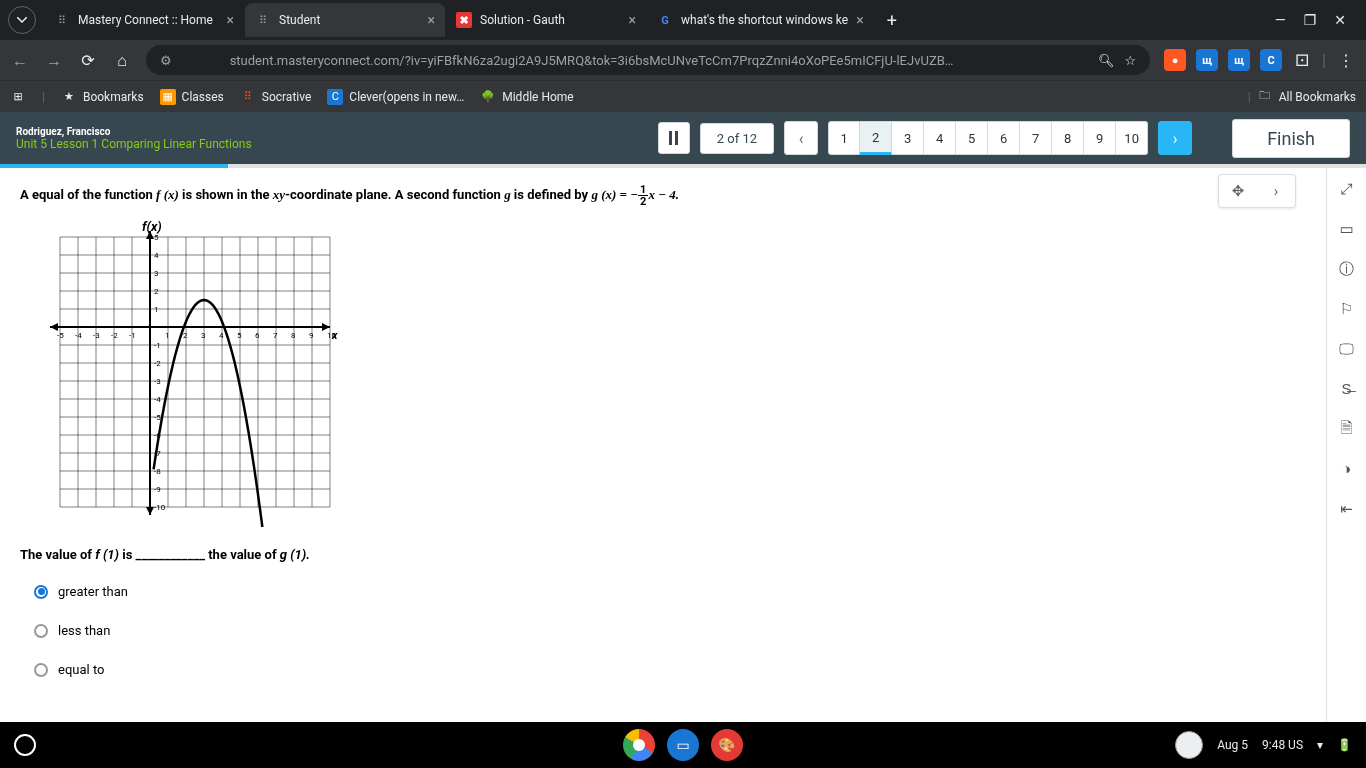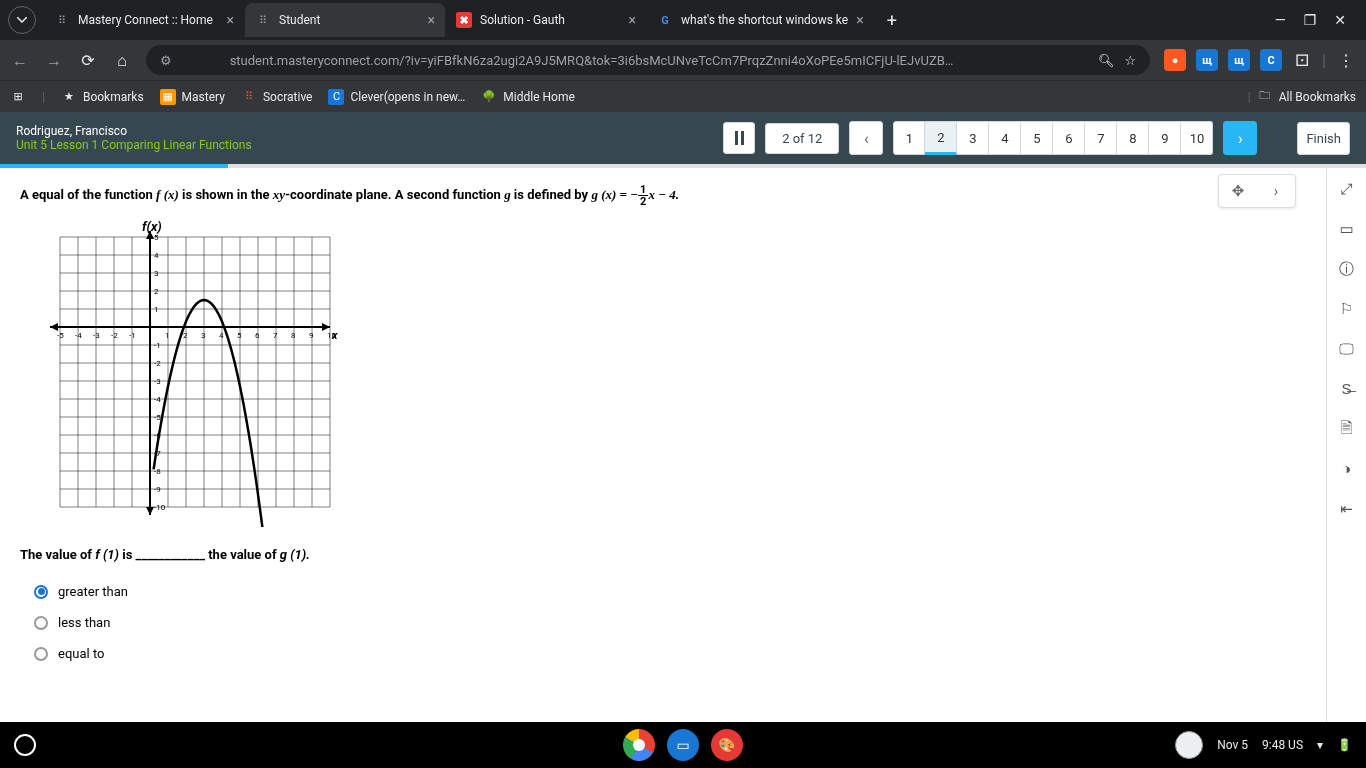--- a/index.html
+++ b/index.html
@@ -27,53 +27,53 @@
 .ext-icon { width: 22px; height: 22px; border-radius: 4px; display: flex; align-items: center; justify-content: center; color: white; font-size: 11px; font-weight: bold; cursor: pointer; }
 
 .bookmarks-bar { height: 32px; background: #35363a; display: flex; align-items: center; padding: 0 10px; gap: 16px; font-size: 12px; color: #e8eaed; border-top: 1px solid #2a2b2e; }
 .bm-item { display: flex; align-items: center; gap: 6px; cursor: pointer; }
 .bm-icon { width: 16px; height: 16px; display: flex; align-items: center; justify-content: center; font-size: 11px; border-radius: 2px; }
 .bm-right { margin-left: auto; display: flex; align-items: center; gap: 6px; }
 
 
 .app-header { height: 52px; background: #37474f; display: flex; align-items: center; padding: 0 16px; color: #fff; }
 .student-block { display: flex; flex-direction: column; }
-.student-name { font-size: 12px; font-weight: 400; }
+.student-name { font-size: 10px; font-weight: 700; }
 .lesson-name { font-size: 12px; color: #84cc16; }
 .header-center { margin-left: auto; display: flex; align-items: center; gap: 10px; }
 .pause-btn { width: 32px; height: 32px; border: 1px solid #cfd8dc; background: #fff; border-radius: 3px; display: flex; align-items: center; justify-content: center; cursor: pointer; }
 .pause-lines { display: flex; gap: 3px; }
 .pause-lines span { width: 3px; height: 14px; background: #37474f; }
 .progress-label { color: #37474f; background: #fff; border: 1px solid #cfd8dc; border-radius: 3px; padding: 7px 16px; font-size: 13px; }
 .nav-arrow { width: 34px; height: 34px; background: #fff; border: 1px solid #cfd8dc; border-radius: 3px; display: flex; align-items: center; justify-content: center; color: #666; cursor: pointer; font-size: 16px; }
 .q-nav { display: flex; }
 .q-num { width: 32px; height: 34px; background: #fff; border: 1px solid #cfd8dc; border-left: none; display: flex; align-items: center; justify-content: center; font-size: 13px; color: #333; cursor: pointer; }
 .q-num:first-child { border-left: 1px solid #cfd8dc; border-radius: 3px 0 0 3px; }
 .q-num:last-child { border-radius: 0 3px 3px 0; }
 .q-num.current { background: #e9f1f3; border-bottom: 3px solid #29b6f6; }
 .next-arrow { background: #29b6f6; color: #fff; border-color: #29b6f6; }
-.finish-btn { background: #fff; color: #37474f; border: 1px solid #cfd8dc; border-radius: 3px; padding: 8px 8px; font-size: 13px; cursor: pointer; margin-left: 30px; }
+.finish-btn { background: #fff; color: #37474f; border: 1px solid #cfd8dc; border-radius: 3px; padding: 8px 34px; font-size: 18px; cursor: pointer; margin-left: 30px; }
 
 .thin-progress { height: 4px; background: #e0e0e0; }
 .thin-progress-fill { height: 100%; background: #29b6f6; width: 16.66%; }
 
 
 .content-wrap { background: #fff; height: 558px; display: flex; position: relative; }
 .content { flex: 1; padding: 16px 20px; overflow: auto; color: #000; }
 .question-text { font-size: 13px; margin-bottom: 10px; }
 .question-text i { font-style: italic; font-family: 'Times New Roman', serif; margin-top: 46px; }
 .math-frac { display: inline-block; vertical-align: middle; font-family: 'Times New Roman', serif; text-align: center; line-height: 1; font-size: 11px; }
 .math-frac .num { display: block; border-bottom: 1px solid #000; padding: 0 2px; }
 .math-frac .den { display: block; padding: 0 2px; }
 
 .graph-placeholder { width: 310px; height: 310px; position: relative; margin: 6px 0 20px 10px; }
 .graph-placeholder svg { width: 100%; height: 100%; }
 
 .prompt-line { font-size: 13px; margin: 16px 0 22px 0; }
-.answer-options { display: flex; flex-direction: column; gap: 16px; padding-left: 14px; }
+.answer-options { display: flex; flex-direction: column; gap: 24px; padding-left: 14px; }
 .answer-option { display: flex; align-items: center; gap: 10px; font-size: 13px; cursor: pointer; }
 .radio { width: 14px; height: 14px; border: 2px solid #999; border-radius: 50%; display: flex; align-items: center; justify-content: center; }
 .radio.selected { border-color: #1976d2; }
 .radio.selected::after { content: ''; width: 7px; height: 7px; background: #1976d2; border-radius: 50%; }
 
 
 .tool-palette { position: absolute; top: 6px; right: 70px; background: #fff; border: 1px solid #ddd; border-radius: 4px; display: flex; box-shadow: 0 1px 3px rgba(0,0,0,0.1); }
 .tool-palette .tool { width: 38px; height: 32px; display: flex; align-items: center; justify-content: center; color: #666; cursor: pointer; font-size: 15px; }
 
 
@@ -151,21 +151,21 @@
   <span class="bm-item">
       <span class="bm-icon">⊞</span>
     </span>
   <span style="color:#5f6368">|</span>
   <span class="bm-item">
       <span class="bm-icon">★</span>
       <span>Bookmarks</span>
     </span>
   <span class="bm-item">
       <span class="bm-icon" style="background:#ff9800;color:#fff">▦</span>
-      <span>Mastery</span>
+      <span>Classes</span>
     </span>
   <span class="bm-item">
       <span class="bm-icon" style="color:#ff5722">⠿</span>
       <span>Socrative</span>
     </span>
   <span class="bm-item">
       <span class="bm-icon" style="background:#1976d2;color:#fff">C</span>
       <span>Clever(opens in new…</span>
     </span>
   <span class="bm-item">
@@ -351,18 +351,18 @@
   <div class="tb-circle"></div>
   <div class="tb-center">
     <div class="tb-app" style="background:conic-gradient(#ea4335 0 120deg,#4285f4 120deg 210deg,#34a853 210deg 300deg,#fbbc05 300deg 360deg);">
         <span style="width:12px;height:12px;background:#fff;border-radius:50%;display:block"></span>
       </div>
     <div class="tb-app" style="background:#1976d2">▭</div>
     <div class="tb-app" style="background:#e53935">🎨</div>
   </div>
   <div class="tb-right">
     <div class="tb-avatar"></div>
-    <span>Nov 5</span>
+    <span>Aug 5</span>
     <span>9:48 US</span>
     <span>▾</span>
     <span>🔋</span>
   </div>
 </div>
 
 </body></html>

